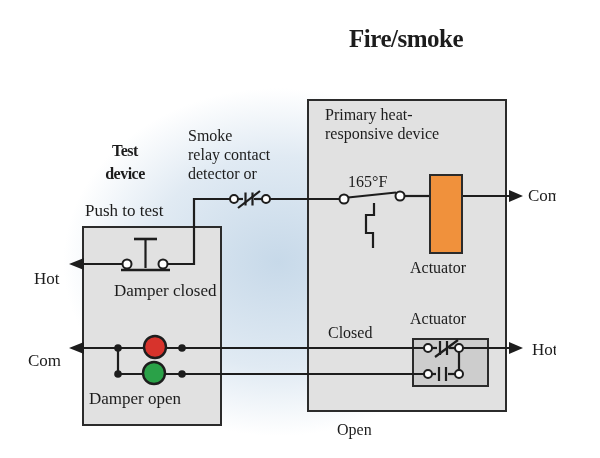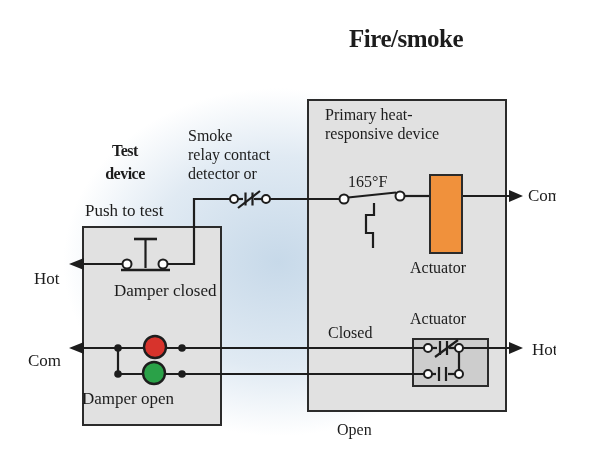--- a/index.html
+++ b/index.html
@@ -161,21 +161,21 @@
   </div>
 
   <div class="lbl ctr" style="left:188px; top:126px; width:116px;">
     <div>Smoke</div>
     <div>relay contact</div>
     <div>detector or</div>
   </div>
 
   <div class="lbl big" style="left:85px; top:201px;">Push to test</div>
   <div class="lbl big ctr" style="left:82px; top:281px; width:140px;padding-left:32px;">Damper closed</div>
-  <div class="lbl big ctr" style="left:82px; top:389px; width:140px;">Damper open</div>
+  <div class="lbl big ctr" style="left:82px; top:389px; width:140px;padding-left:7px;">Damper open</div>
   <div class="lbl big" style="left:34px; top:269px;">Hot</div>
   <div class="lbl big" style="left:28px; top:351px;">Com</div>
 
   <div class="lbl" style="left:316px; top:105px;margin-left:9px;">
     <div>Primary heat-</div>
     <div>responsive device</div>
   </div>
   <div class="lbl" style="left:348px; top:172px;">165°F</div>
   <div class="lbl ctr" style="left:410px; top:258px; width:82px;">Actuator</div>
   <div class="lbl ctr" style="left:410px; top:309px; width:82px;">Actuator</div>

